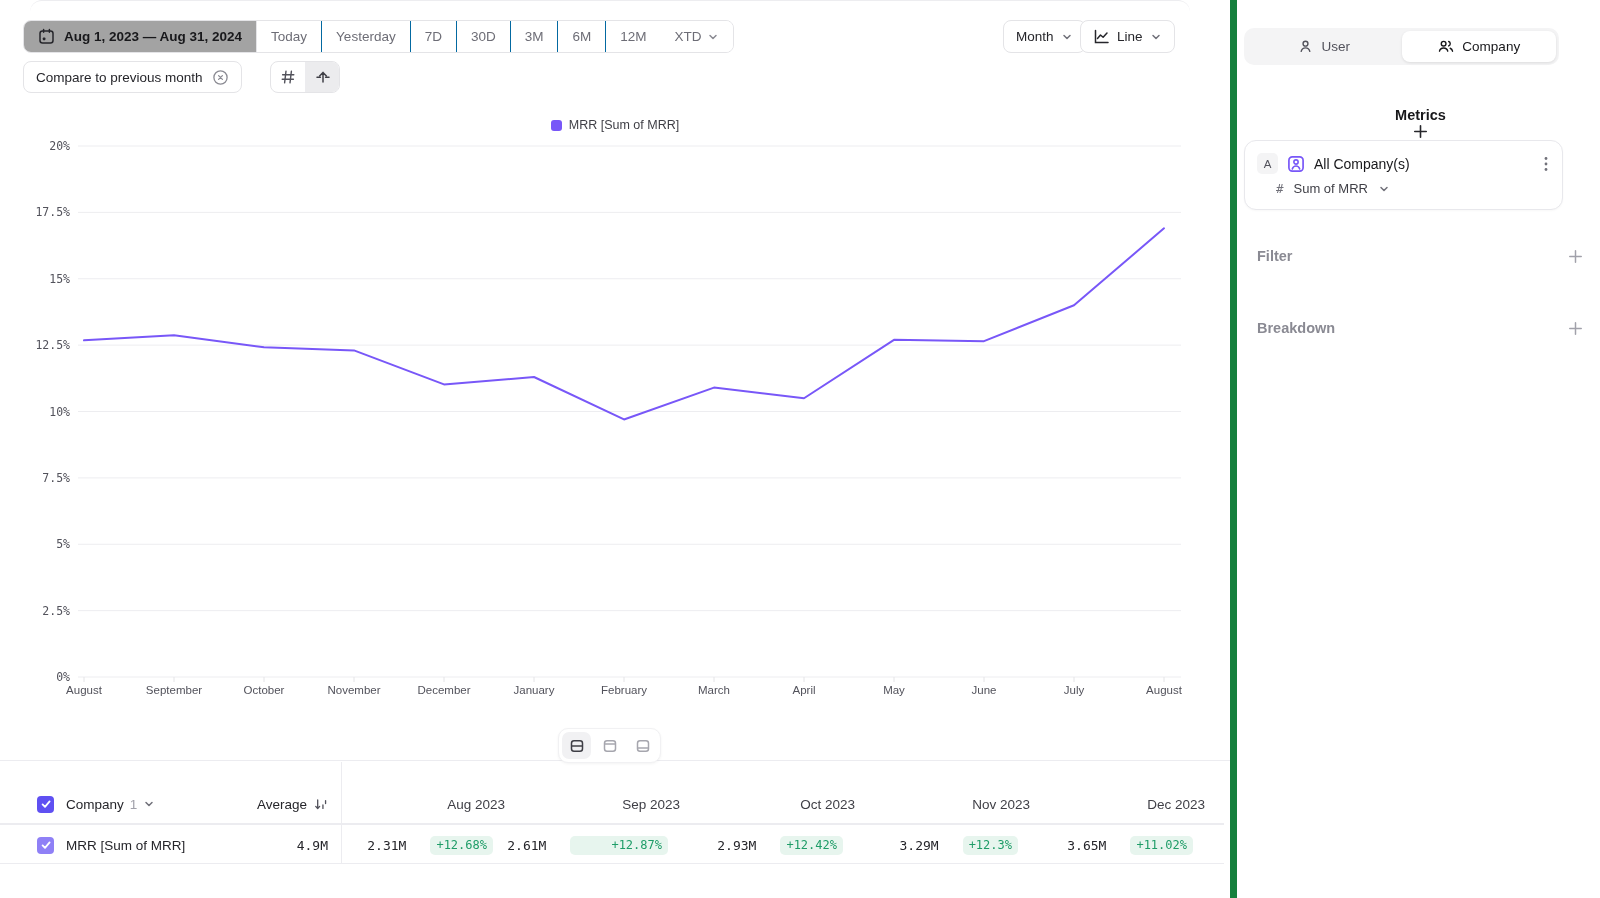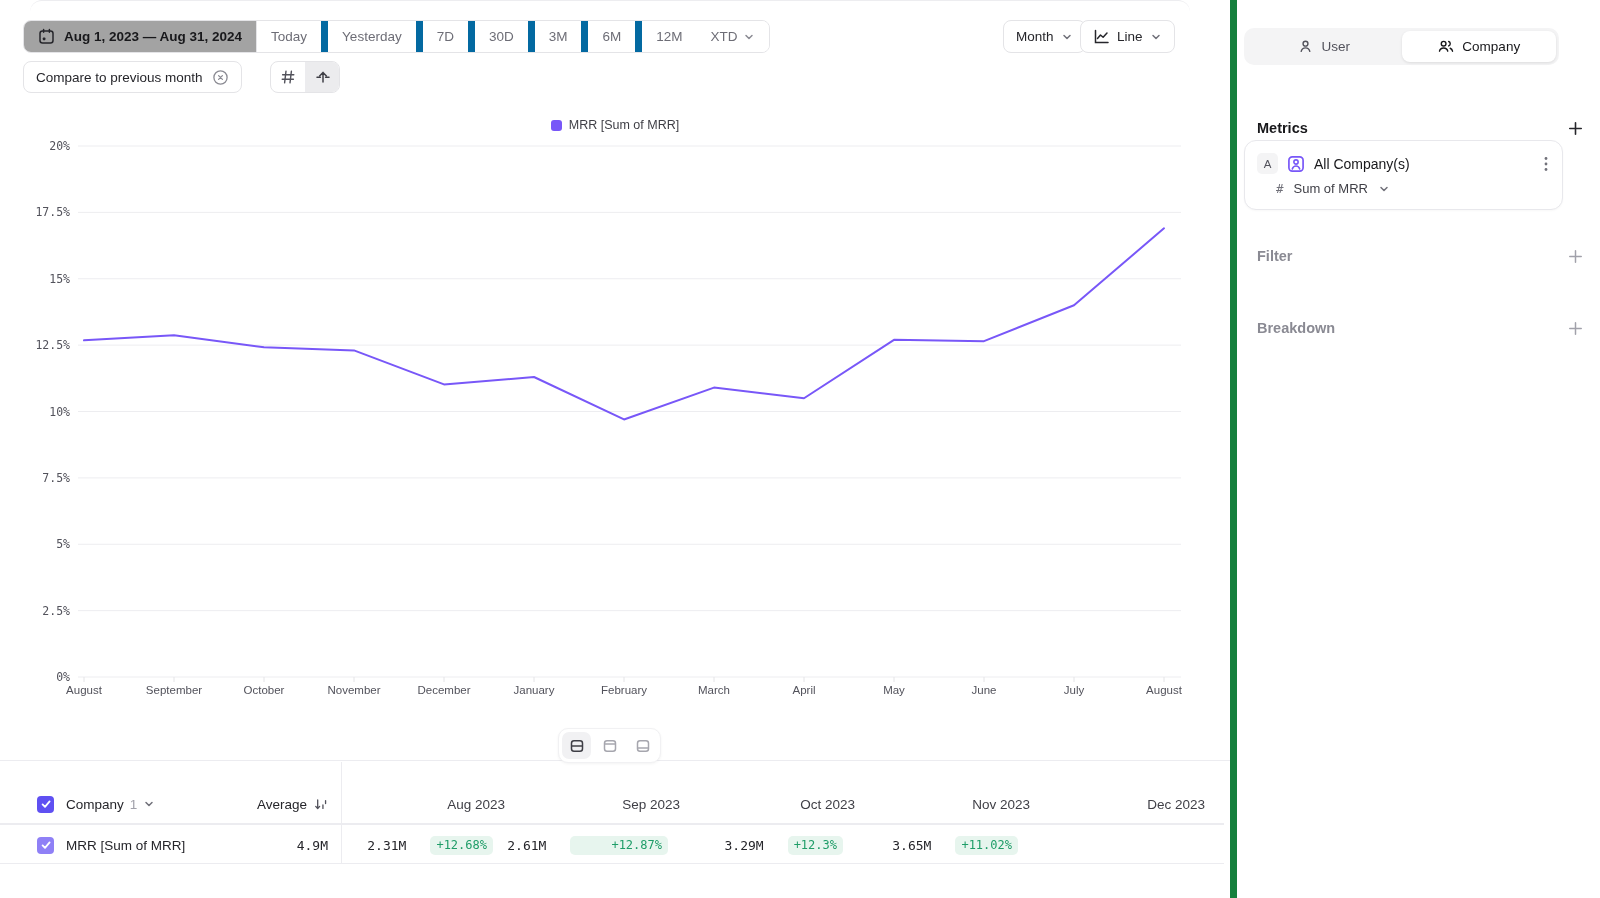--- a/index.html
+++ b/index.html
@@ -10,21 +10,21 @@
   .main { position:absolute; left:0; top:0; width:1230px; height:898px; background:#fff; }
   .card-top { position:absolute; left:30px; top:0; width:1160px; height:12px;
     border-top:1px solid #ededf0; border-radius:14px 14px 0 0; }
 
   
   .range-group { position:absolute; left:23px; top:20px; height:33px; display:flex;
     align-items:stretch; border:1px solid #e4e4e7; border-radius:8px; overflow:hidden; background:#fff; }
   .range-date { display:flex; align-items:center; gap:9px; padding:0 14px; background:#a3a3a3;
     font-size:13.5px; font-weight:700; color:#18181b; border-right:1px solid #e4e4e7; white-space:nowrap; cursor:pointer; }
   .preset-btn { display:flex; align-items:center; padding:0 14px; font-size:13.5px; color:#6d6d76;
-    border-right:7px solid #0369a1; background:#fff; cursor:pointer; white-space:nowrap; }
+    border-right:1px solid #0369a1; background:#fff; cursor:pointer; white-space:nowrap; }
   .preset-btn:last-child { border-right:none; }
   .preset-btn .chev { margin-left:6px; display:flex; }
 
   .compare-chip { position:absolute; left:23px; top:61px; height:32px; border:1px solid #e4e4e7;
     border-radius:8px; display:flex; align-items:center; gap:9px; padding:0 12px; font-size:13.5px;
     color:#26262b; background:#fff; cursor:pointer; }
   .toggle-pair { position:absolute; left:270px; top:61px; height:32px; border:1px solid #e4e4e7;
     border-radius:8px; display:flex; overflow:hidden; background:#fff; }
   .toggle-pair .t { width:34px; display:flex; align-items:center; justify-content:center; cursor:pointer; }
   .toggle-pair .t.active { background:#ececee; }
@@ -291,20 +291,24 @@
     <div class="months" id="month-cells">
         <div class="mcol">
           <span class="val mono">2.31M</span>
           <span class="badge mono" style="color: rgb(31, 157, 104); background: rgb(231, 245, 238);">+12.68%</span>
         </div>
         <div class="mcol">
           <span class="val mono">2.61M</span>
           <span class="badge mono" style="color: rgb(31, 157, 104); background: rgb(231, 245, 238); padding-left: 41px;">+12.87%</span>
         </div>
         <div class="mcol">
+          <span class="val mono">2.93M</span>
+          <span class="badge mono" style="color: rgb(31, 157, 104); background: rgb(231, 245, 238);">+12.42%</span>
+        </div>
+        <div class="mcol">
           <span class="val mono">3.29M</span>
           <span class="badge mono" style="color: rgb(31, 157, 104); background: rgb(231, 245, 238);">+12.3%</span>
         </div>
         <div class="mcol">
           <span class="val mono">3.65M</span>
           <span class="badge mono" style="color: rgb(31, 157, 104); background: rgb(231, 245, 238);">+11.02%</span>
         </div>
       </div>
   </div>
 </div>
@@ -325,21 +329,21 @@
         <svg width="17" height="15" viewBox="0 0 18 16">
             <circle cx="7" cy="5" r="2.5" fill="none" stroke="#18181b" stroke-width="1.5"></circle>
             <path d="M2.6 13c.5-2.2 2.2-3.4 4.4-3.4s3.9 1.2 4.4 3.4" fill="none" stroke="#18181b" stroke-width="1.5" stroke-linecap="round"></path>
             <path d="M12.4 2.7a2.5 2.5 0 010 4.7M14 9.9c1.3.5 2.2 1.6 2.5 3.1" fill="none" stroke="#18181b" stroke-width="1.5" stroke-linecap="round"></path>
           </svg>
       </span>
       <span>Company</span>
     </div>
   </div>
 
-  <div class="sb-head" style="top:118px;">
+  <div class="sb-head" style="top:107px;flex-direction:column;">
     <span class="sb-title">Metrics</span>
     <span class="plus-btn">
       <svg width="17" height="17" viewBox="0 0 16 16">
           <path d="M8 2.6v10.8M2.6 8h10.8" stroke="#26262b" stroke-width="1.5" stroke-linecap="round"></path>
         </svg>
     </span>
   </div>
 
   <div class="metric-card">
     <div class="mc-row1">

